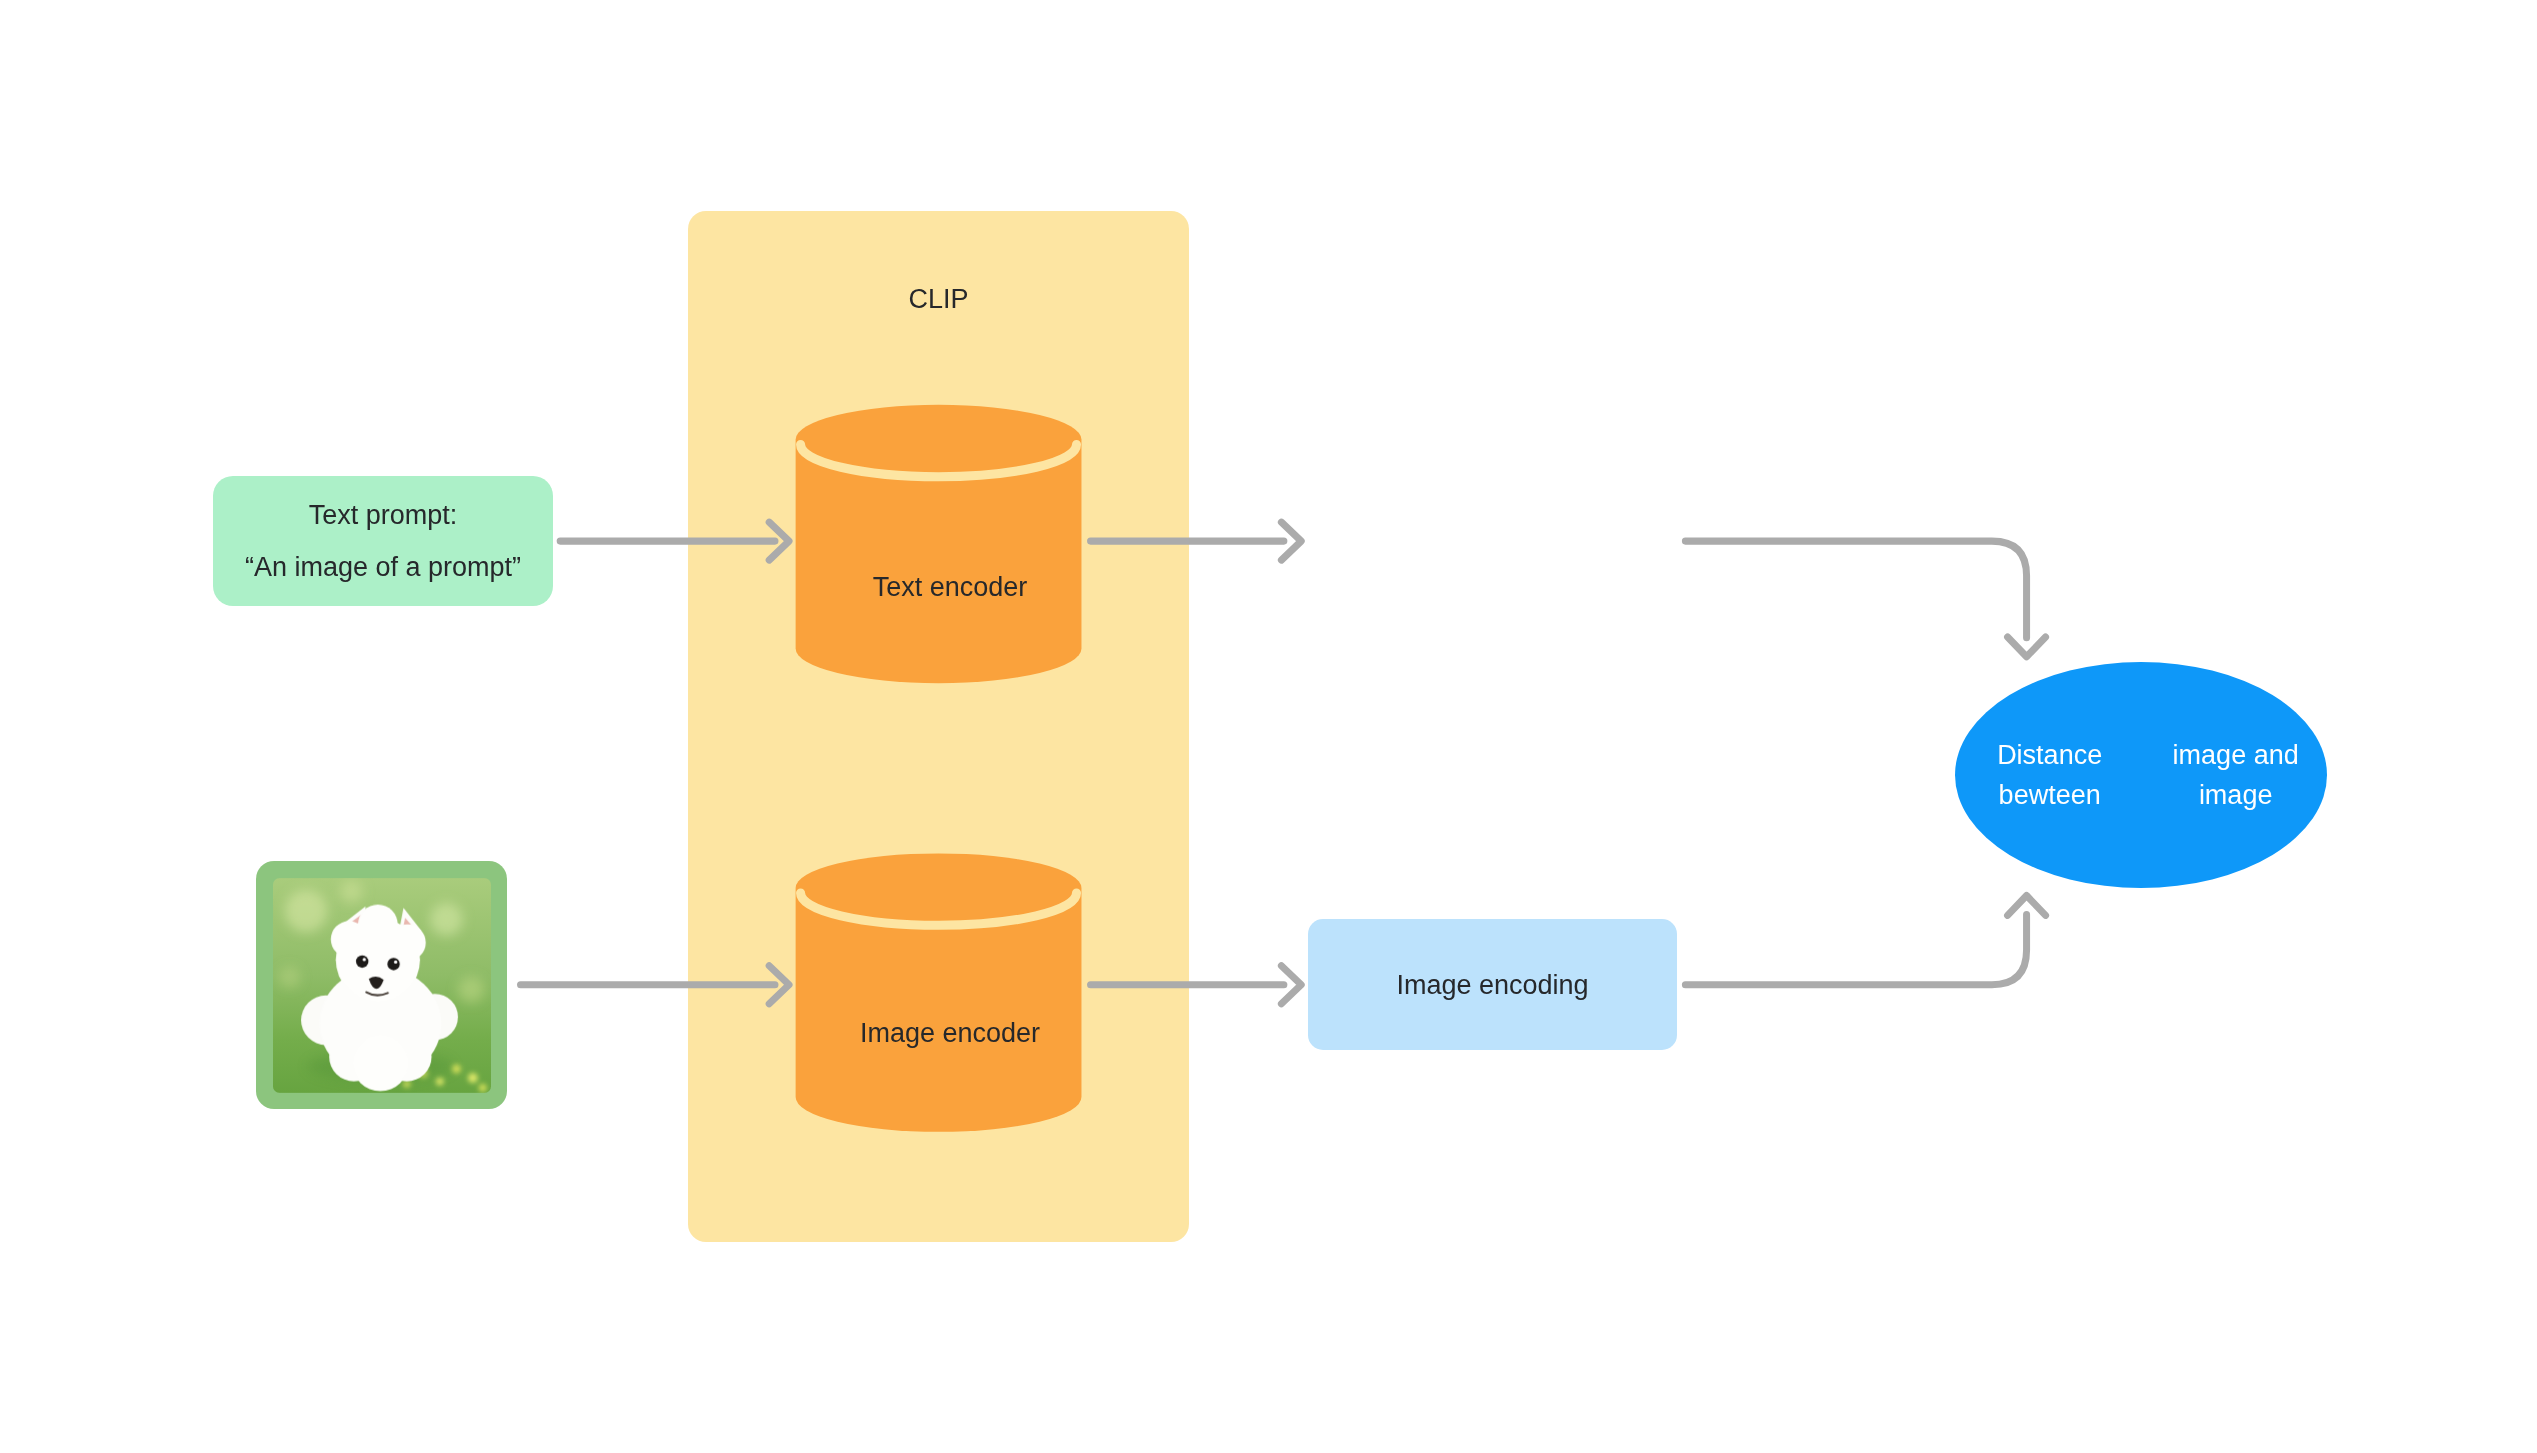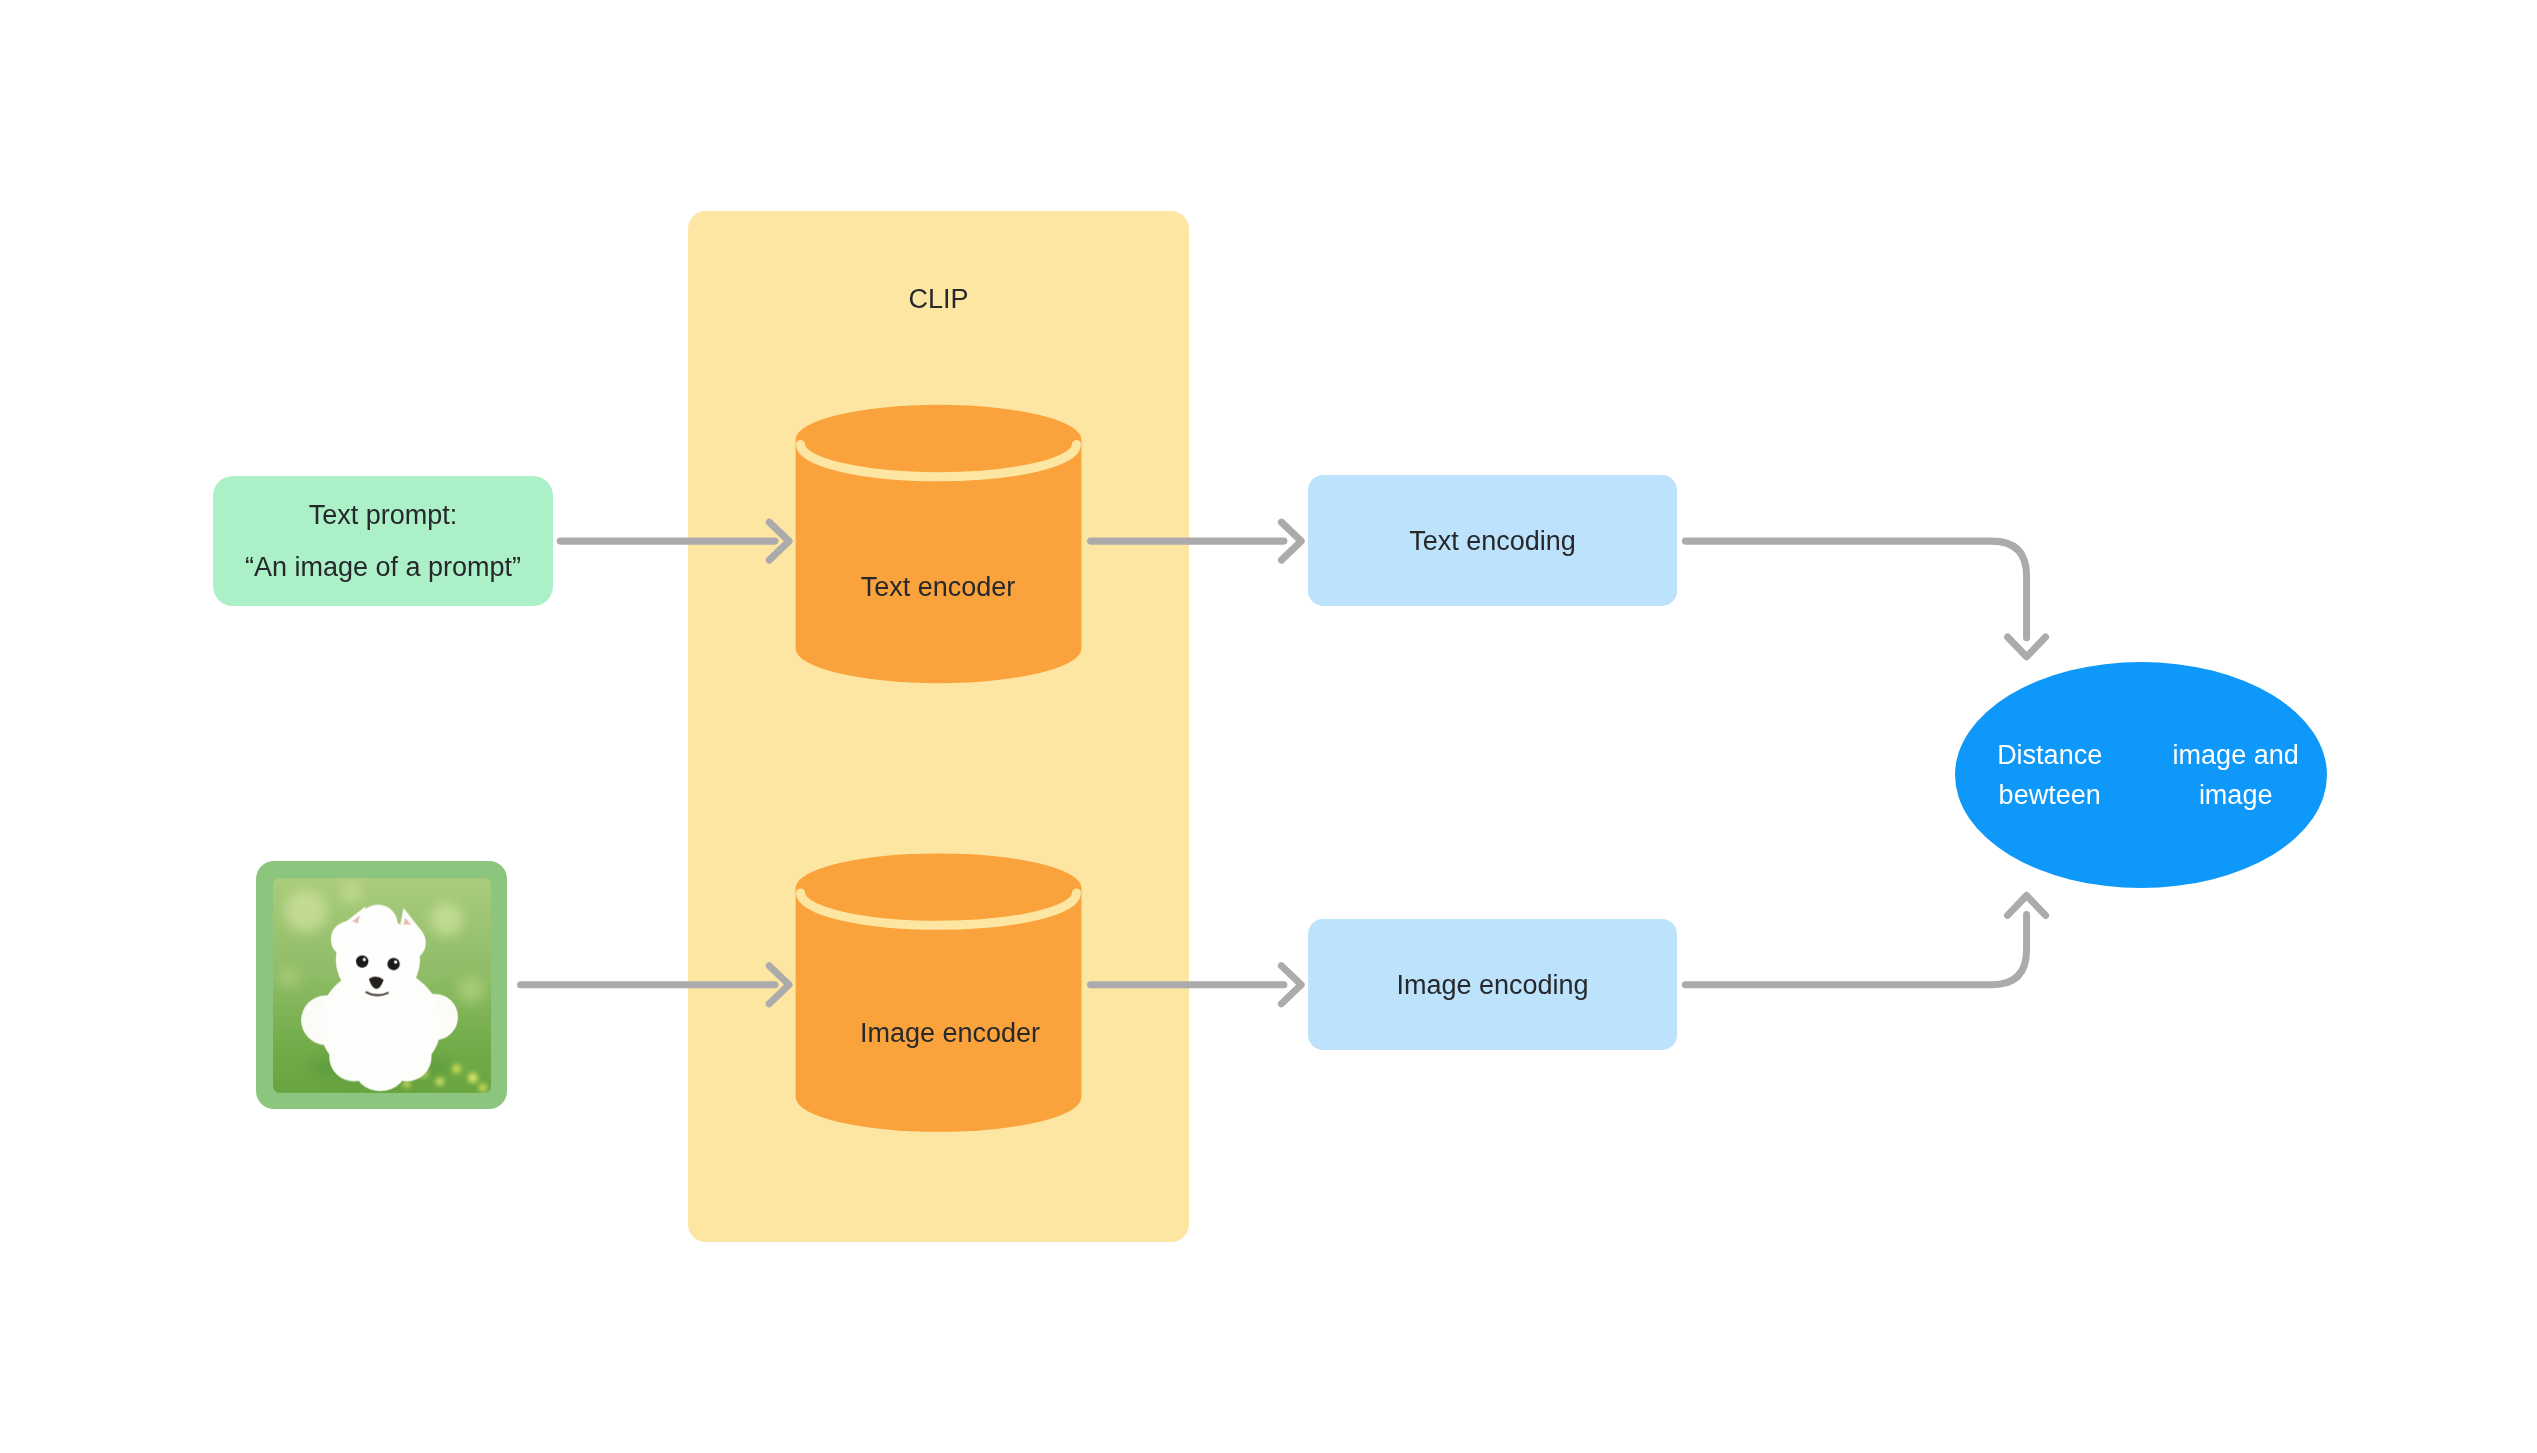--- a/index.html
+++ b/index.html
@@ -58,21 +58,21 @@
   .encoding-box{
     width:369px;height:131px;left:1308px;
     background:var(--encoding-blue);border-radius:15px;
     display:flex;align-items:center;justify-content:center;
   }
   .encoding-box.text{top:475px;}
   .encoding-box.image{top:919px;}
 
   
   .cyl-label{left:938px;transform:translateX(-50%);white-space:nowrap;}
-  .cyl-label.text{top:567px;}
+  .cyl-label.text{top:567px;margin-left:12px;}
   .cyl-label.image{top:1013px;margin-left:12px;}
 
   
   .distance-ellipse{
     left:1955px;top:662px;width:372px;height:226px;
     background:var(--distance-blue);border-radius:50%;
     display:flex;flex-direction:row;align-items:center;justify-content:center;
   }
   .distance-ellipse .node-text{color:var(--text-white);}
 
@@ -196,23 +196,20 @@
           <path d="M 116 122 Q 125 116 134 123 Q 130 134 125 134 Q 120 134 116 122 Z" fill="#24201D"></path>
           <path d="M 113 138 Q 125 145 139 139" stroke="#4A423B" stroke-width="2.5" fill="none" stroke-linecap="round"></path>
         </g>
       </svg>
     </div>
   </div>
 
   <div class="abs node-text cyl-label text">Text encoder</div>
   <div class="abs node-text cyl-label image">Image encoder</div>
 
-  <div class="abs encoding-box text">
-    <div class="node-text">Text encoding</div>
-  </div>
   <div class="abs encoding-box image">
     <div class="node-text">Image encoding</div>
   </div>
 
   <div class="abs distance-ellipse">
     <div class="node-text">Distance bewteen</div>
     <div class="node-text">image and image</div>
   </div>
 
 </div>

